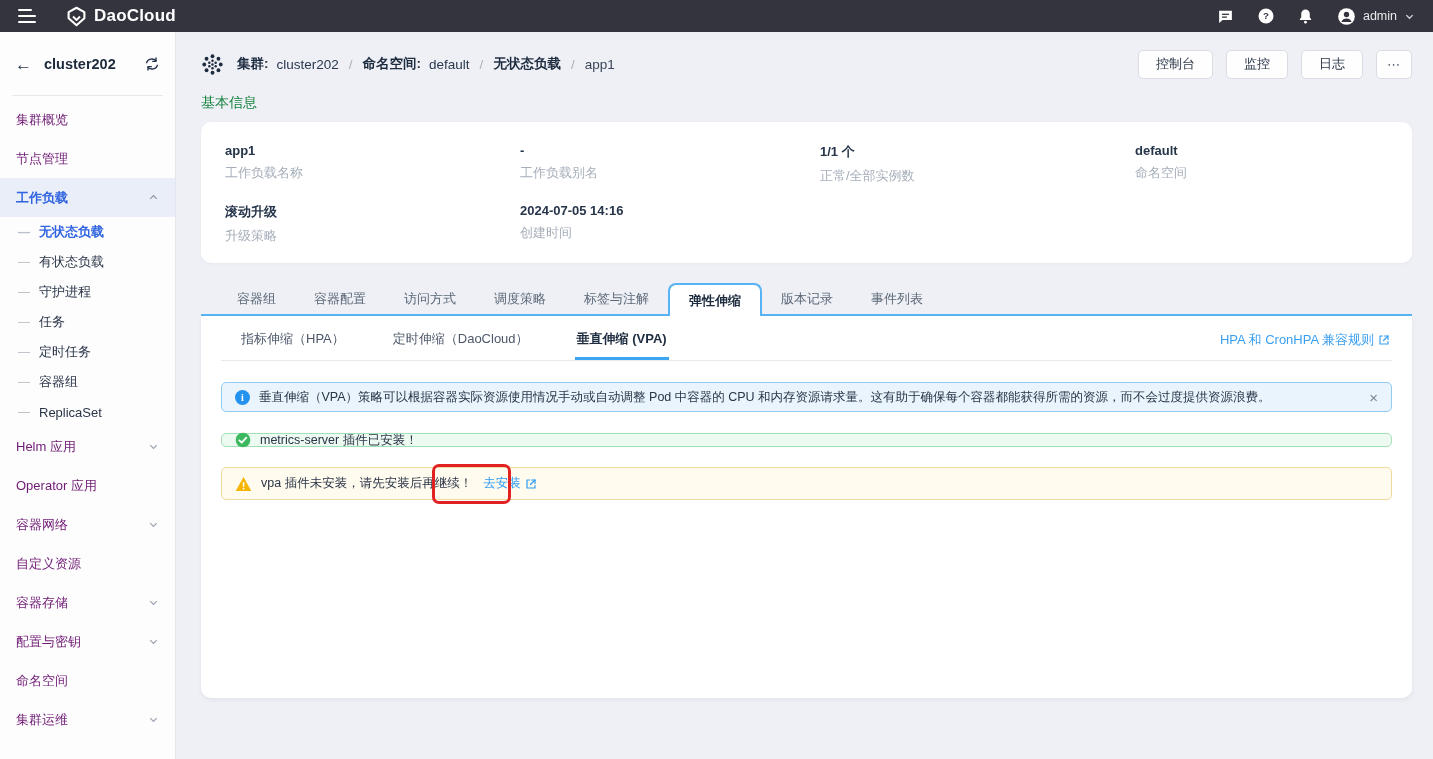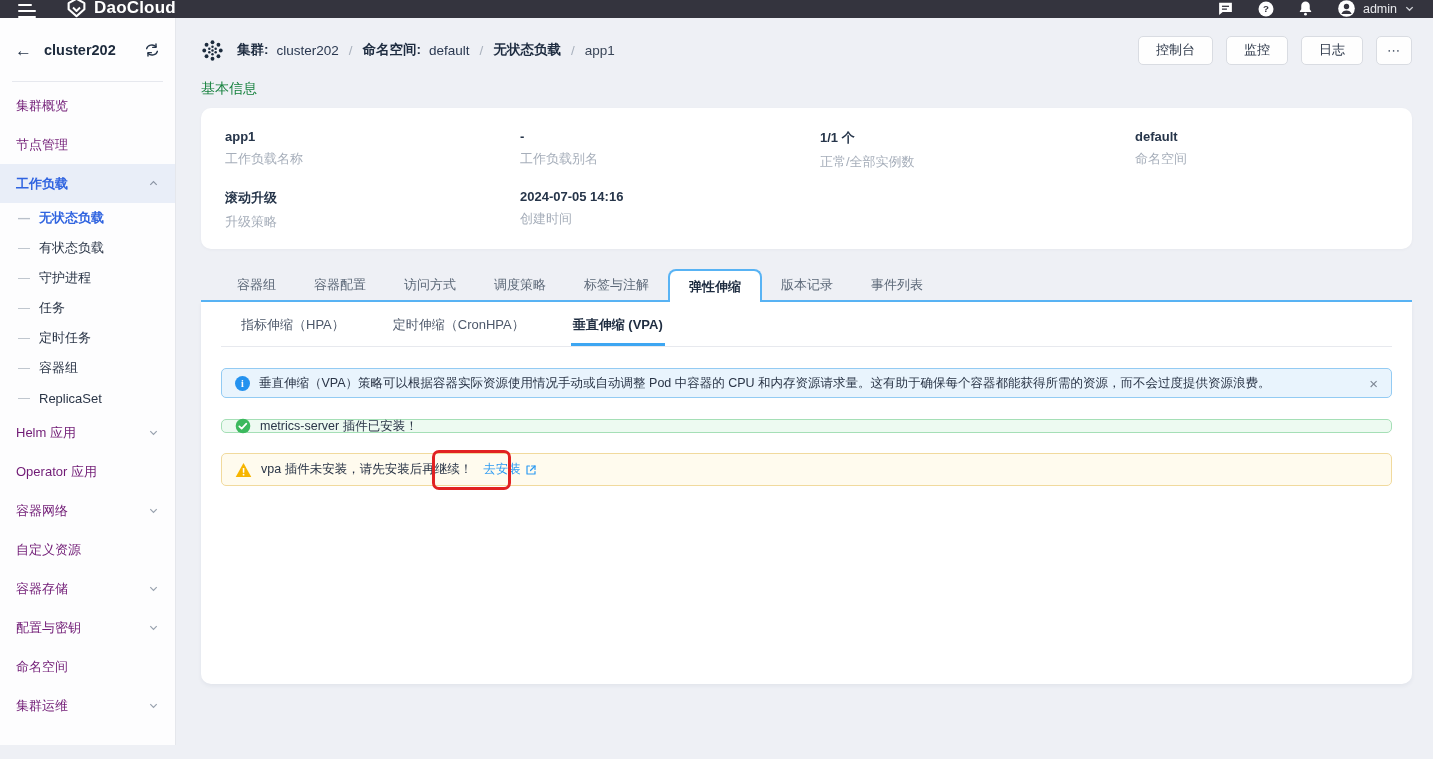--- a/index.html
+++ b/index.html
@@ -3,21 +3,21 @@
 <meta charset="utf-8">
 <style>
   * { margin:0; padding:0; box-sizing:border-box; }
   html,body { width:1433px; height:759px; }
   body {
     font-family:"Liberation Sans","DejaVu Sans",sans-serif;
     background:#eef0f5; color:#26354a; overflow:hidden; font-size:13px;
   }
 
   
-  .topbar { height:18px; background:#34343e; display:flex; align-items:flex-end; padding:0 18px; color:#fff; }
+  .topbar { height:32px; background:#34343e; display:flex; align-items:center; padding:0 18px; color:#fff; }
   .hamburger { width:18px; display:flex; flex-direction:column; gap:4px; cursor:pointer; }
   .hamburger span { display:block; height:2px; background:#fff; border-radius:1px; }
   .hamburger span:nth-child(1){ width:14px; }
   .hamburger span:nth-child(2){ width:18px; }
   .brand { display:flex; align-items:center; gap:7px; margin-left:30px; }
   .brand-name { font-size:17px; font-weight:bold; letter-spacing:.2px; }
   .topbar-right { margin-left:auto; display:flex; align-items:center; gap:22px; }
   .top-icon { width:18px; height:18px; display:flex; align-items:center; justify-content:center; cursor:pointer; }
   .userbox { display:flex; align-items:center; gap:7px; cursor:pointer; }
   .username { font-size:12.5px; color:#e8e9ec; }
@@ -339,22 +339,32 @@
         <div class="tab">调度策略</div>
         <div class="tab">标签与注解</div>
         <div class="tab active">弹性伸缩</div>
         <div class="tab">版本记录</div>
         <div class="tab">事件列表</div>
       </div>
 
       <div class="tab-content">
         <div class="subtabs">
           <div class="subtab">指标伸缩（HPA）</div>
-          <div class="subtab">定时伸缩（CronHPA）</div>
+          <div class="subtab">定时伸缩（DaoCloud）</div>
           <div class="subtab active">垂直伸缩 (VPA)</div>
+          <div class="hpa-link">
+            <span>HPA 和 CronHPA 兼容规则</span>
+            <span style="display:flex;">
+              <svg width="12" height="12" viewBox="0 0 24 24" fill="none" stroke="#3b9ff0" stroke-width="2.4" stroke-linecap="round" stroke-linejoin="round">
+                <path d="M9 4H4v16h16v-5"></path>
+                  <path d="M13 4h7v7"></path>
+                  <path d="M20 4L11 13"></path>
+              </svg>
+            </span>
+          </div>
         </div>
 
         <div class="banner info">
           <span class="icon-info"></span>
           <span>垂直伸缩（VPA）策略可以根据容器实际资源使用情况手动或自动调整 Pod 中容器的 CPU 和内存资源请求量。这有助于确保每个容器都能获得所需的资源，而不会过度提供资源浪费。</span>
           <span class="close-x"></span>
         </div>
 
         <div class="banner success">
           <span style="display:flex;">

